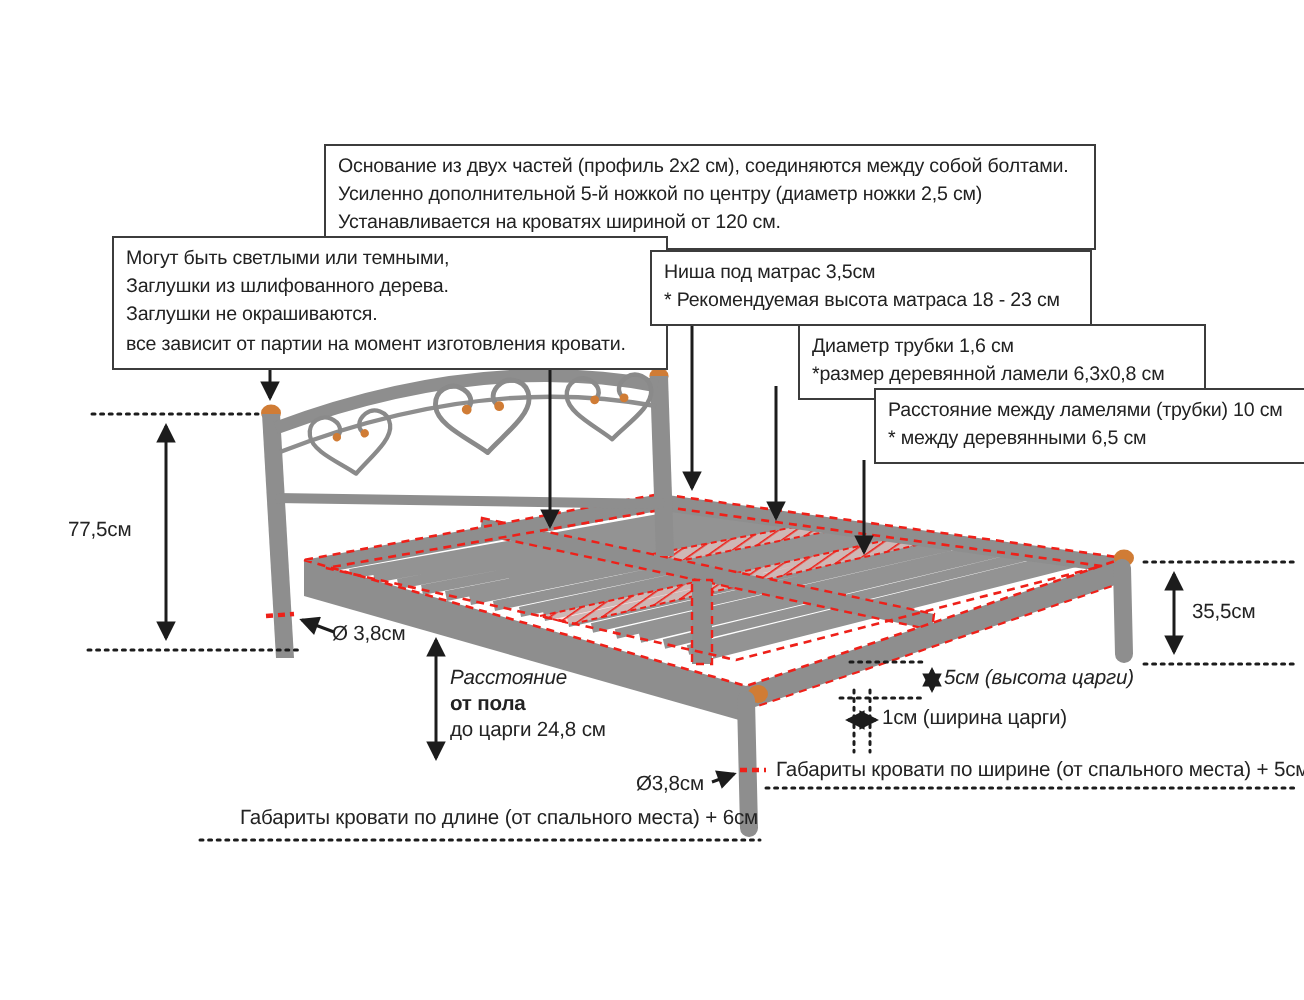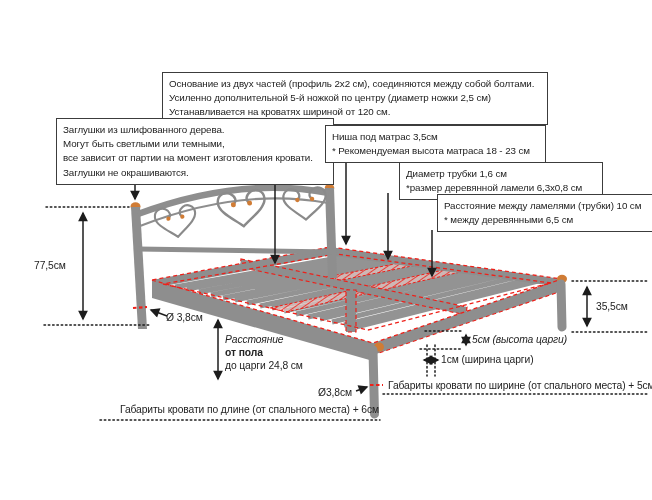--- a/index.html
+++ b/index.html
@@ -125,24 +125,24 @@
   </g>
 </svg>
 
 <div class="callout" style="left:118px;top:72px;width:372px;">
   <div>Основание из двух частей (профиль 2х2 см), соединяются между собой болтами.</div>
   <div>Усиленно дополнительной 5-й ножкой по центру (диаметр ножки 2,5 см)</div>
   <div>Устанавливается на кроватях шириной от 120 см.</div>
 </div>
 
 <div class="callout" style="left:12px;top:118px;width:264px;">
+  <div>Могут быть светлыми или темными,</div>
   <div>Заглушки из шлифованного дерева.</div>
-  <div>Могут быть светлыми или темными,</div>
+  <div>Заглушки не окрашиваются.</div>
   <div>все зависит от партии на момент изготовления кровати.</div>
-  <div>Заглушки не окрашиваются.</div>
 </div>
 
 <div class="callout" style="left:281px;top:125px;width:207px;">
   <div>Ниша под матрас 3,5см</div>
   <div>* Рекомендуемая высота матраса 18 - 23 см</div>
 </div>
 
 <div class="callout" style="left:355px;top:162px;width:190px;">
   <div>Диаметр трубки 1,6 см</div>
   <div>*размер деревянной ламели 6,3х0,8 см</div>

